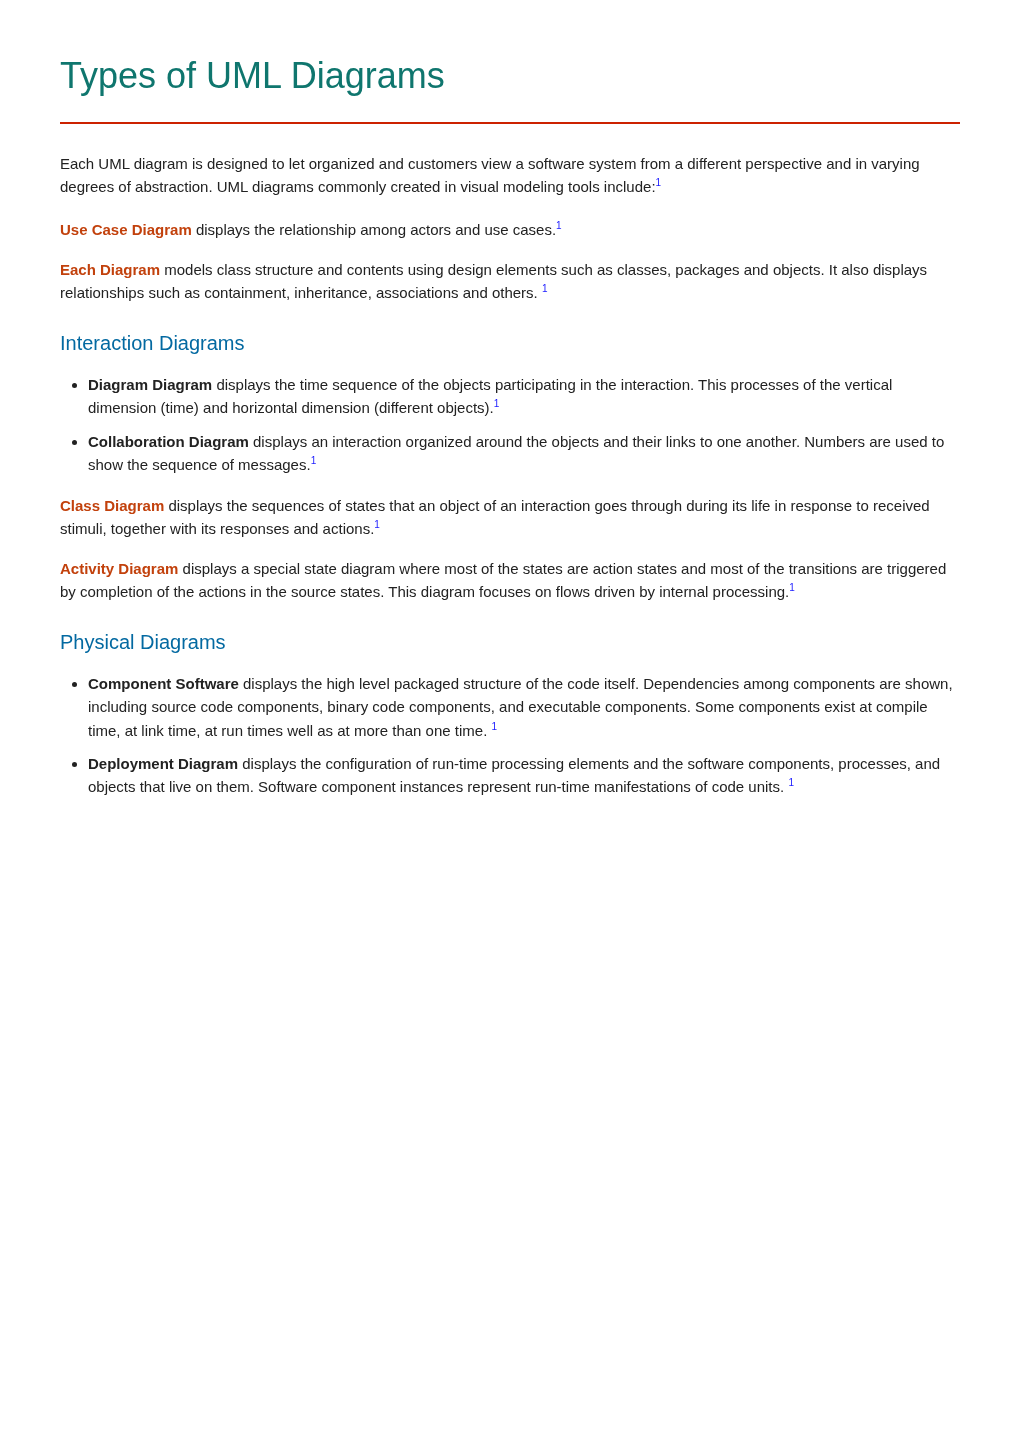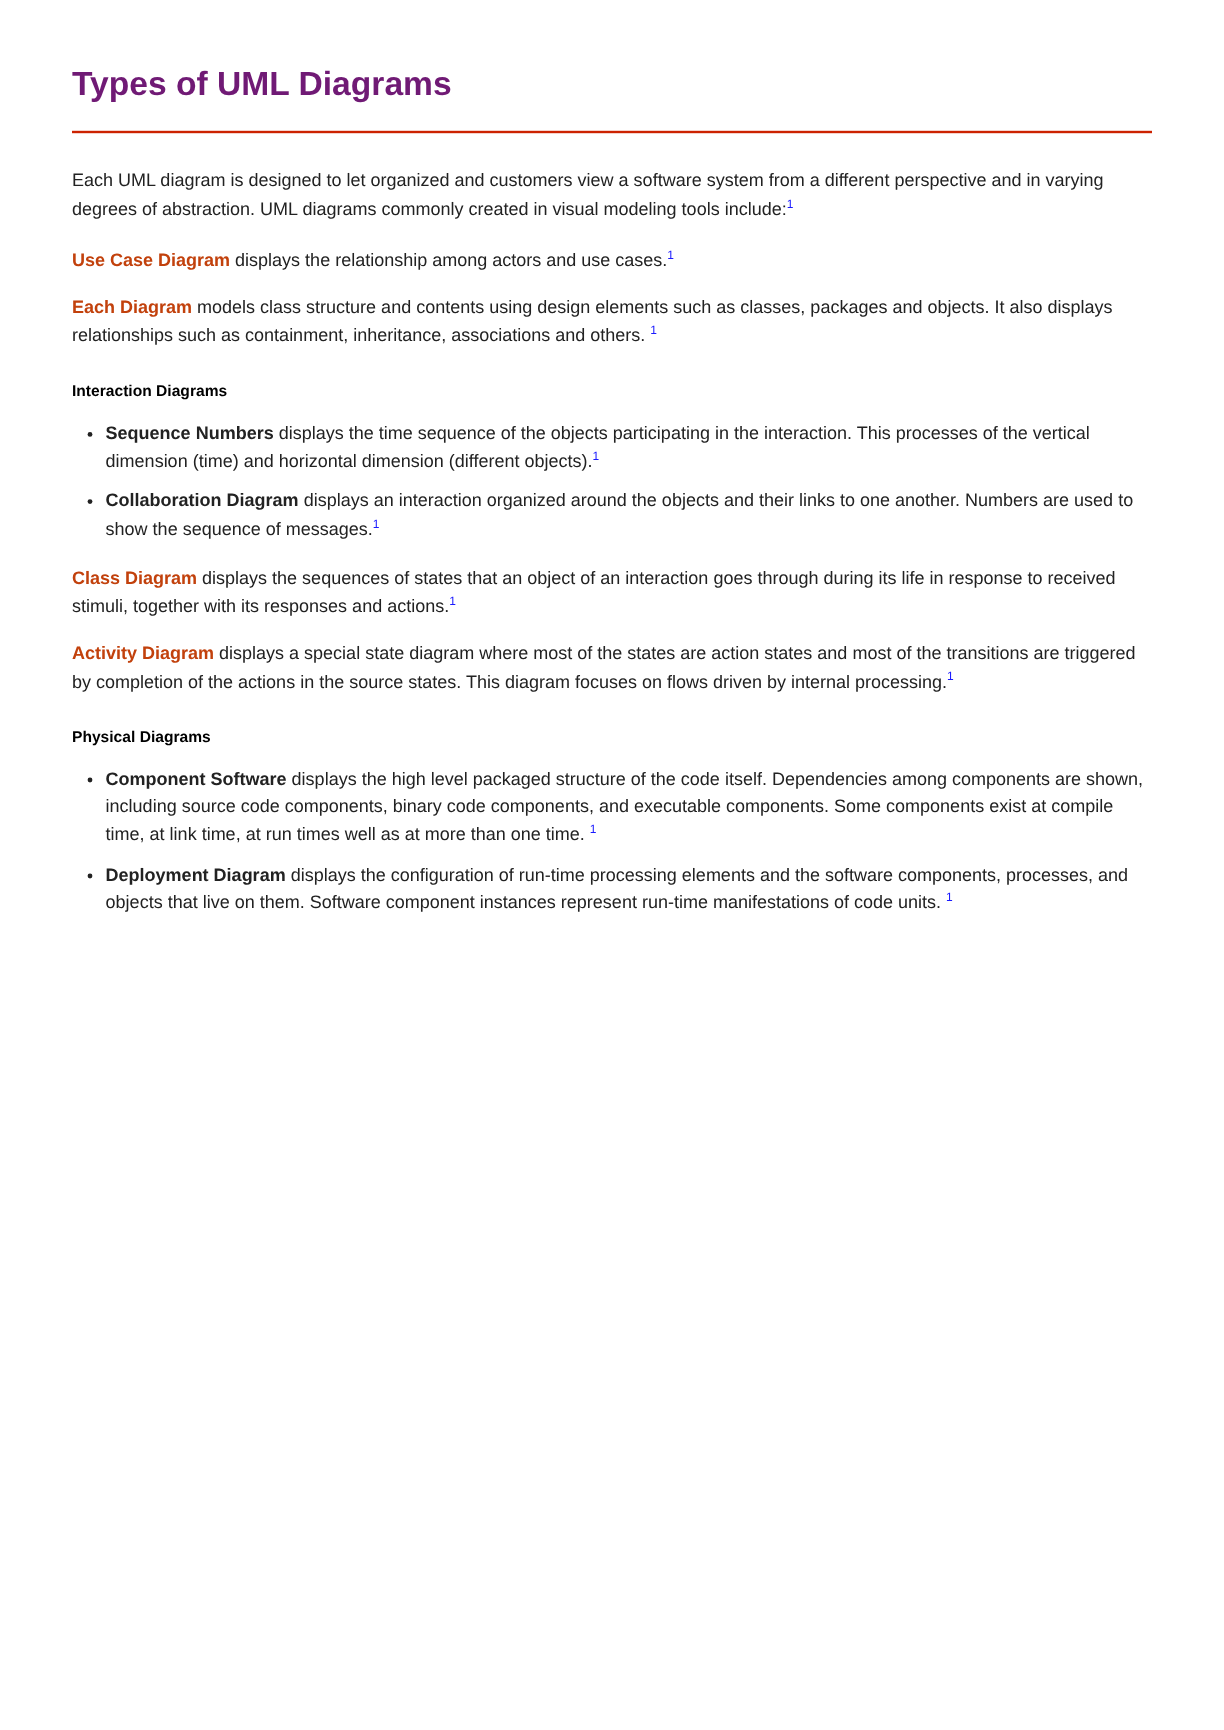--- a/index.html
+++ b/index.html
@@ -12,23 +12,23 @@
       font-family: Arial, sans-serif;
       font-size: 15px;
       color: #222;
       background: #fff;
       padding: 48px 60px 80px 60px;
       max-width: 1020px;
       line-height: 1.55;
     }
 
     h1 {
-      font-size: 28px;
-      font-weight: bold;
-      color: #701a75;
+      font-size: 36px;
+      font-weight: normal;
+      color: #0f766e;
       margin-bottom: 18px;
     }
 
     .divider {
       border: none;
       border-top: 2px solid #cc2200;
       margin-bottom: 28px;
     }
 
     .intro {
@@ -36,23 +36,23 @@
       color: #222;
     }
 
     .diagram-link {
       color: #c2410c;
       font-weight: bold;
       text-decoration: none;
     }
 
     .section-heading {
-      color: #000000;
-      font-weight: bold;
-      font-size: 13px;
+      color: #0369a1;
+      font-weight: normal;
+      font-size: 20px;
       margin-top: 24px;
       margin-bottom: 14px;
     }
 
     .paragraph {
       margin-bottom: 16px;
       color: #222;
     }
 
     ul.diagram-list {
@@ -90,21 +90,21 @@
 </p>
 
 <p class="paragraph">
   <a class="diagram-link" href="#">Each Diagram</a><span> models class structure and contents using design elements such as classes, packages and objects. It also displays relationships such as containment, inheritance, associations and others. </span><sup>1</sup>
 </p>
 
 <p class="section-heading">Interaction Diagrams</p>
 
 <ul class="diagram-list">
   <li>
-    <span class="bold-term">Sequence Numbers</span><span> displays the time sequence of the objects participating in the interaction. This processes of the vertical dimension (time) and horizontal dimension (different objects).</span><sup>1</sup>
+    <span class="bold-term">Diagram Diagram</span><span> displays the time sequence of the objects participating in the interaction. This processes of the vertical dimension (time) and horizontal dimension (different objects).</span><sup>1</sup>
   </li>
   <li>
     <span class="bold-term">Collaboration Diagram</span><span> displays an interaction organized around the objects and their links to one another.   Numbers are used to show the sequence of messages.</span><sup>1</sup>
   </li>
 </ul>
 
 <p class="paragraph">
   <a class="diagram-link" href="#">Class Diagram</a><span> displays the sequences of states that an object of an interaction goes through during its life in response to received stimuli, together with its responses and actions.</span><sup>1</sup>
 </p>
 

